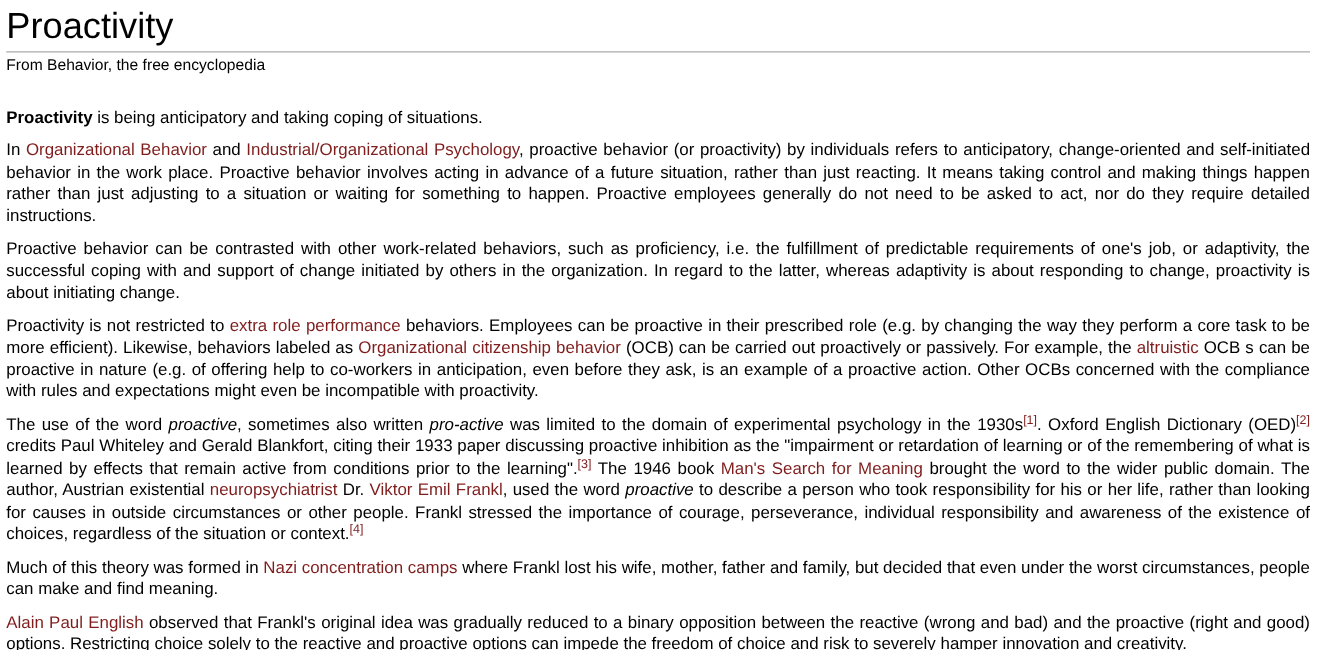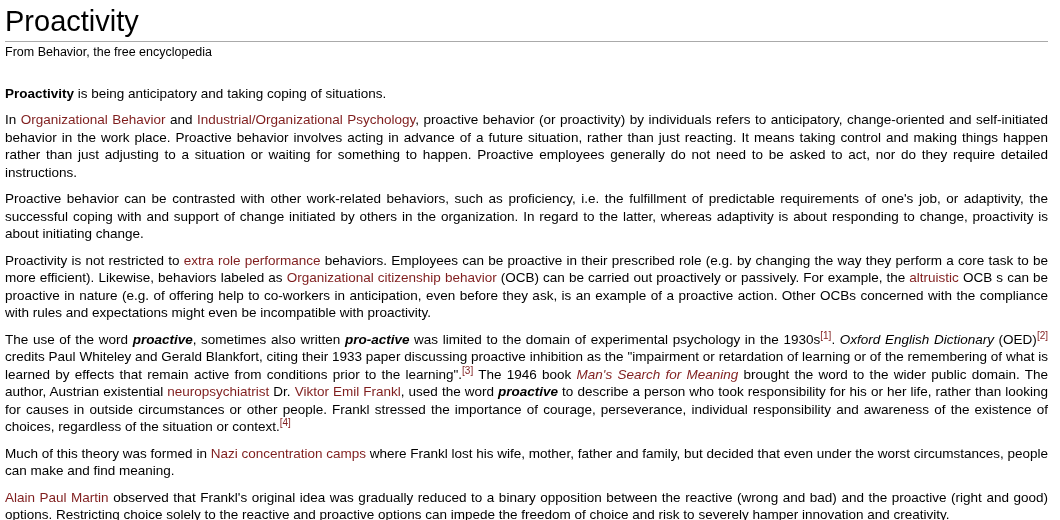--- a/index.html
+++ b/index.html
@@ -39,33 +39,33 @@
     text-decoration: none;
     cursor: pointer;
   }
   .article sup.reference {
     font-size: 10px;
     line-height: 0;
     vertical-align: baseline;
     position: relative;
     top: -5px;
   }
-  .bi { font-weight: bold; font-style: italic; }
-  .it { font-style: italic; }
+  .bi { font-weight: normal; font-style: italic; }
+  .it { }
   .bd { font-weight: bold; }
 </style>
 </head>
 <body>
 
 <div class="page">
   <h1 class="page-title">Proactivity</h1>
   <div class="tagline">From Behavior, the free encyclopedia</div>
   <div class="article" id="article-body">
       <p><span class="bd">Proactivity</span><span> is being anticipatory and taking coping of situations.</span></p>
       <p><span>In </span><a class="wlink">Organizational Behavior</a><span> and </span><a class="wlink">Industrial/Organizational Psychology</a><span>, proactive behavior (or proactivity) by individuals refers to anticipatory, change-oriented and self-initiated behavior in the work place. Proactive behavior involves acting in advance of a future situation, rather than just reacting. It means taking control and making things happen rather than just adjusting to a situation or waiting for something to happen. Proactive employees generally do not need to be asked to act, nor do they require detailed instructions.</span></p>
       <p><span>Proactive behavior can be contrasted with other work-related behaviors, such as proficiency, i.e. the fulfillment of predictable requirements of one's job, or adaptivity, the successful coping with and support of change initiated by others in the organization. In regard to the latter, whereas adaptivity is about responding to change, proactivity is about initiating change.</span></p>
       <p><span>Proactivity is not restricted to </span><a class="wlink">extra role performance</a><span> behaviors. Employees can be proactive in their prescribed role (e.g. by changing the way they perform a core task to be more efficient). Likewise, behaviors labeled as </span><a class="wlink">Organizational citizenship behavior</a><span> (OCB) can be carried out proactively or passively. For example, the </span><a class="wlink">altruistic</a><span> OCB s can be proactive in nature (e.g. of offering help to co-workers in anticipation, even before they ask, is an example of a proactive action. Other OCBs concerned with the compliance with rules and expectations might even be incompatible with proactivity.</span></p>
       <p><span>The use of the word </span><span class="bi">proactive</span><span>, sometimes also written </span><span class="bi">pro-active</span><span> was limited to the domain of experimental psychology in the 1930s</span><sup class="reference"><a class="wlink">[1]</a></sup><span>. </span><span class="it">Oxford English Dictionary</span><span> (OED)</span><sup class="reference"><a class="wlink">[2]</a></sup><span> credits Paul Whiteley and Gerald Blankfort, citing their 1933 paper discussing proactive inhibition as the "impairment or retardation of learning or of the remembering of what is learned by effects that remain active from conditions prior to the learning".</span><sup class="reference"><a class="wlink">[3]</a></sup><span> The 1946 book </span><a class="wlink it">Man's Search for Meaning</a><span> brought the word to the wider public domain. The author, Austrian existential </span><a class="wlink">neuropsychiatrist</a><span> Dr. </span><a class="wlink">Viktor Emil Frankl</a><span>, used the word </span><span class="bi">proactive</span><span> to describe a person who took responsibility for his or her life, rather than looking for causes in outside circumstances or other people. Frankl stressed the importance of courage, perseverance, individual responsibility and awareness of the existence of choices, regardless of the situation or context.</span><sup class="reference"><a class="wlink">[4]</a></sup></p>
       <p><span>Much of this theory was formed in </span><a class="wlink">Nazi concentration camps</a><span> where Frankl lost his wife, mother, father and family, but decided that even under the worst circumstances, people can make and find meaning.</span></p>
-      <p><a class="wlink">Alain Paul Martin</a><span> observed that Frankl's original idea was gradually reduced to a binary opposition between the reactive (wrong and bad) and the proactive (right and good) options. Restricting choice solely to the reactive and proactive options can impede the freedom of choice and risk to severely hamper innovation and creativity.</span></p>
+      <p><a class="wlink">Alain Paul English</a><span> observed that Frankl's original idea was gradually reduced to a binary opposition between the reactive (wrong and bad) and the proactive (right and good) options. Restricting choice solely to the reactive and proactive options can impede the freedom of choice and risk to severely hamper innovation and creativity.</span></p>
     </div>
 
 </div>
 
 </body></html>

